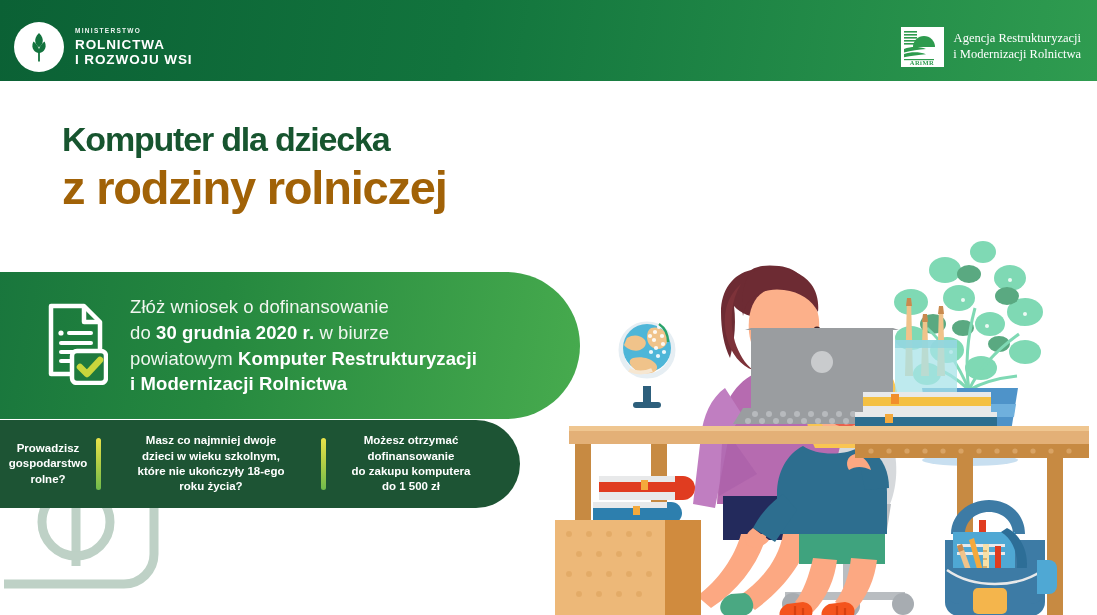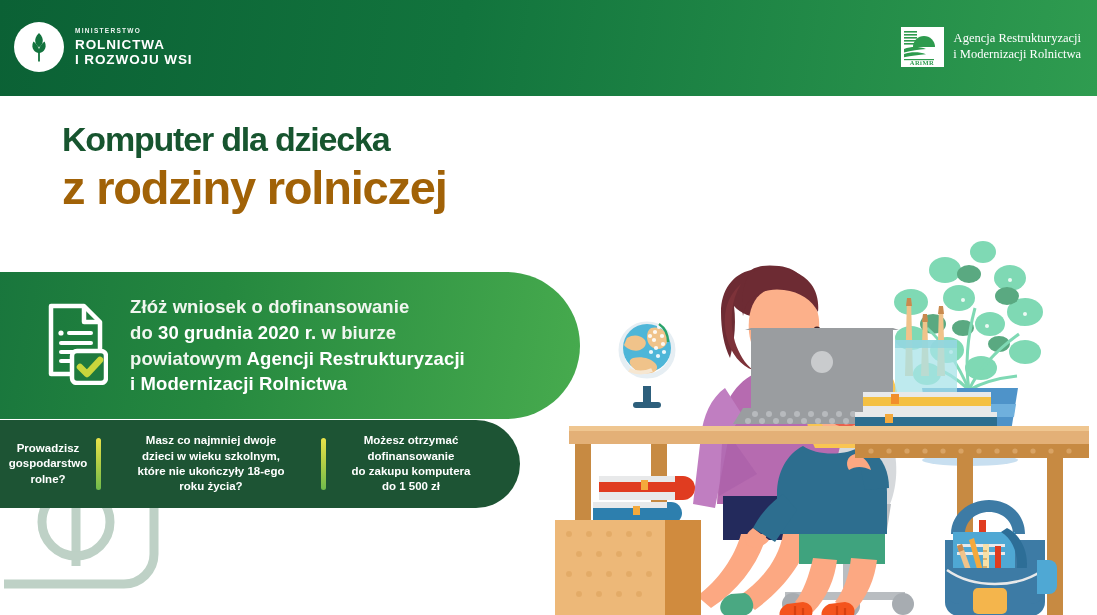--- a/index.html
+++ b/index.html
@@ -13,21 +13,21 @@
   #poster {
     position:absolute; inset:0;
     width:1097px; height:615px;
     background:#ffffff;
     overflow:hidden;
   }
 
   
   .header-bar {
     position:absolute; left:0; top:0;
-    width:1097px; height:96px;
+    width:1097px; height:81px;
     background:linear-gradient(100deg,#0b6135 0%,#12743d 42%,#2f9c50 100%);
   }
   .mrirw-logo {
     position:absolute; left:14px; top:22px;
     display:flex; align-items:center; gap:11px;
   }
   .mrirw-mark {
     width:50px; height:50px; border-radius:50%;
     background:#ffffff;
     display:flex; align-items:center; justify-content:center;
@@ -106,21 +106,21 @@
     background:linear-gradient(100deg,#15703c 0%,#25883f 45%,#47ab4e 100%);
     border-radius:74px;
     display:flex; align-items:center;
   }
   .doc-icon { margin-left:112px; flex:0 0 auto; }
   .cta-text {
     margin-left:22px; color:#ffffff;
     font-size:18.5px; line-height:1.38; letter-spacing:.1px;
   }
   .cta-text b { font-weight:bold; }
-  .cta-text .lt { font-weight:700; color:#f0f6ef; }
+  .cta-text .lt { font-weight:400; color:#f0f6ef; }
 
   
   .illo { position:absolute; left:555px; top:228px; width:545px; height:387px; }
 </style>
 </head>
 <body>
 
 <div id="poster">
 
   <div class="header-bar">
@@ -475,21 +475,21 @@
         <rect x="27" y="38" width="34" height="4" rx="2" fill="#ffffff"></rect>
         <rect x="27" y="47" width="26" height="4" rx="2" fill="#ffffff"></rect>
         <rect x="27" y="56" width="14" height="4" rx="2" fill="#ffffff"></rect>
         <rect x="40" y="48" width="34" height="32" rx="5" fill="#1f7a3e" stroke="#ffffff" stroke-width="4.5"></rect>
         <path d="M48 64l7 7 13-14" fill="none" stroke="#c9d63c" stroke-width="6.5" stroke-linecap="round" stroke-linejoin="round"></path>
       </svg>
     </div>
     <div class="cta-text">
       <div><span class="lt">Złóż wniosek o dofinansowanie</span></div>
       <div><span class="lt">do </span><b>30 grudnia 2020 r.</b><span class="lt"> w biurze</span></div>
-      <div><span class="lt">powiatowym </span><b>Agencji Restrukturyzacji</b></div>
+      <div><span class="lt">powiatowym </span><b>Komputer Restrukturyzacji</b></div>
       <div><b>i Modernizacji Rolnictwa</b></div>
     </div>
   </div>
 
   <div class="dark-banner">
     <div class="dark-inner">
       <div class="cond cond-1">
         <div>Prowadzisz</div>
         <div>gospodarstwo</div>
         <div>rolne?</div>

